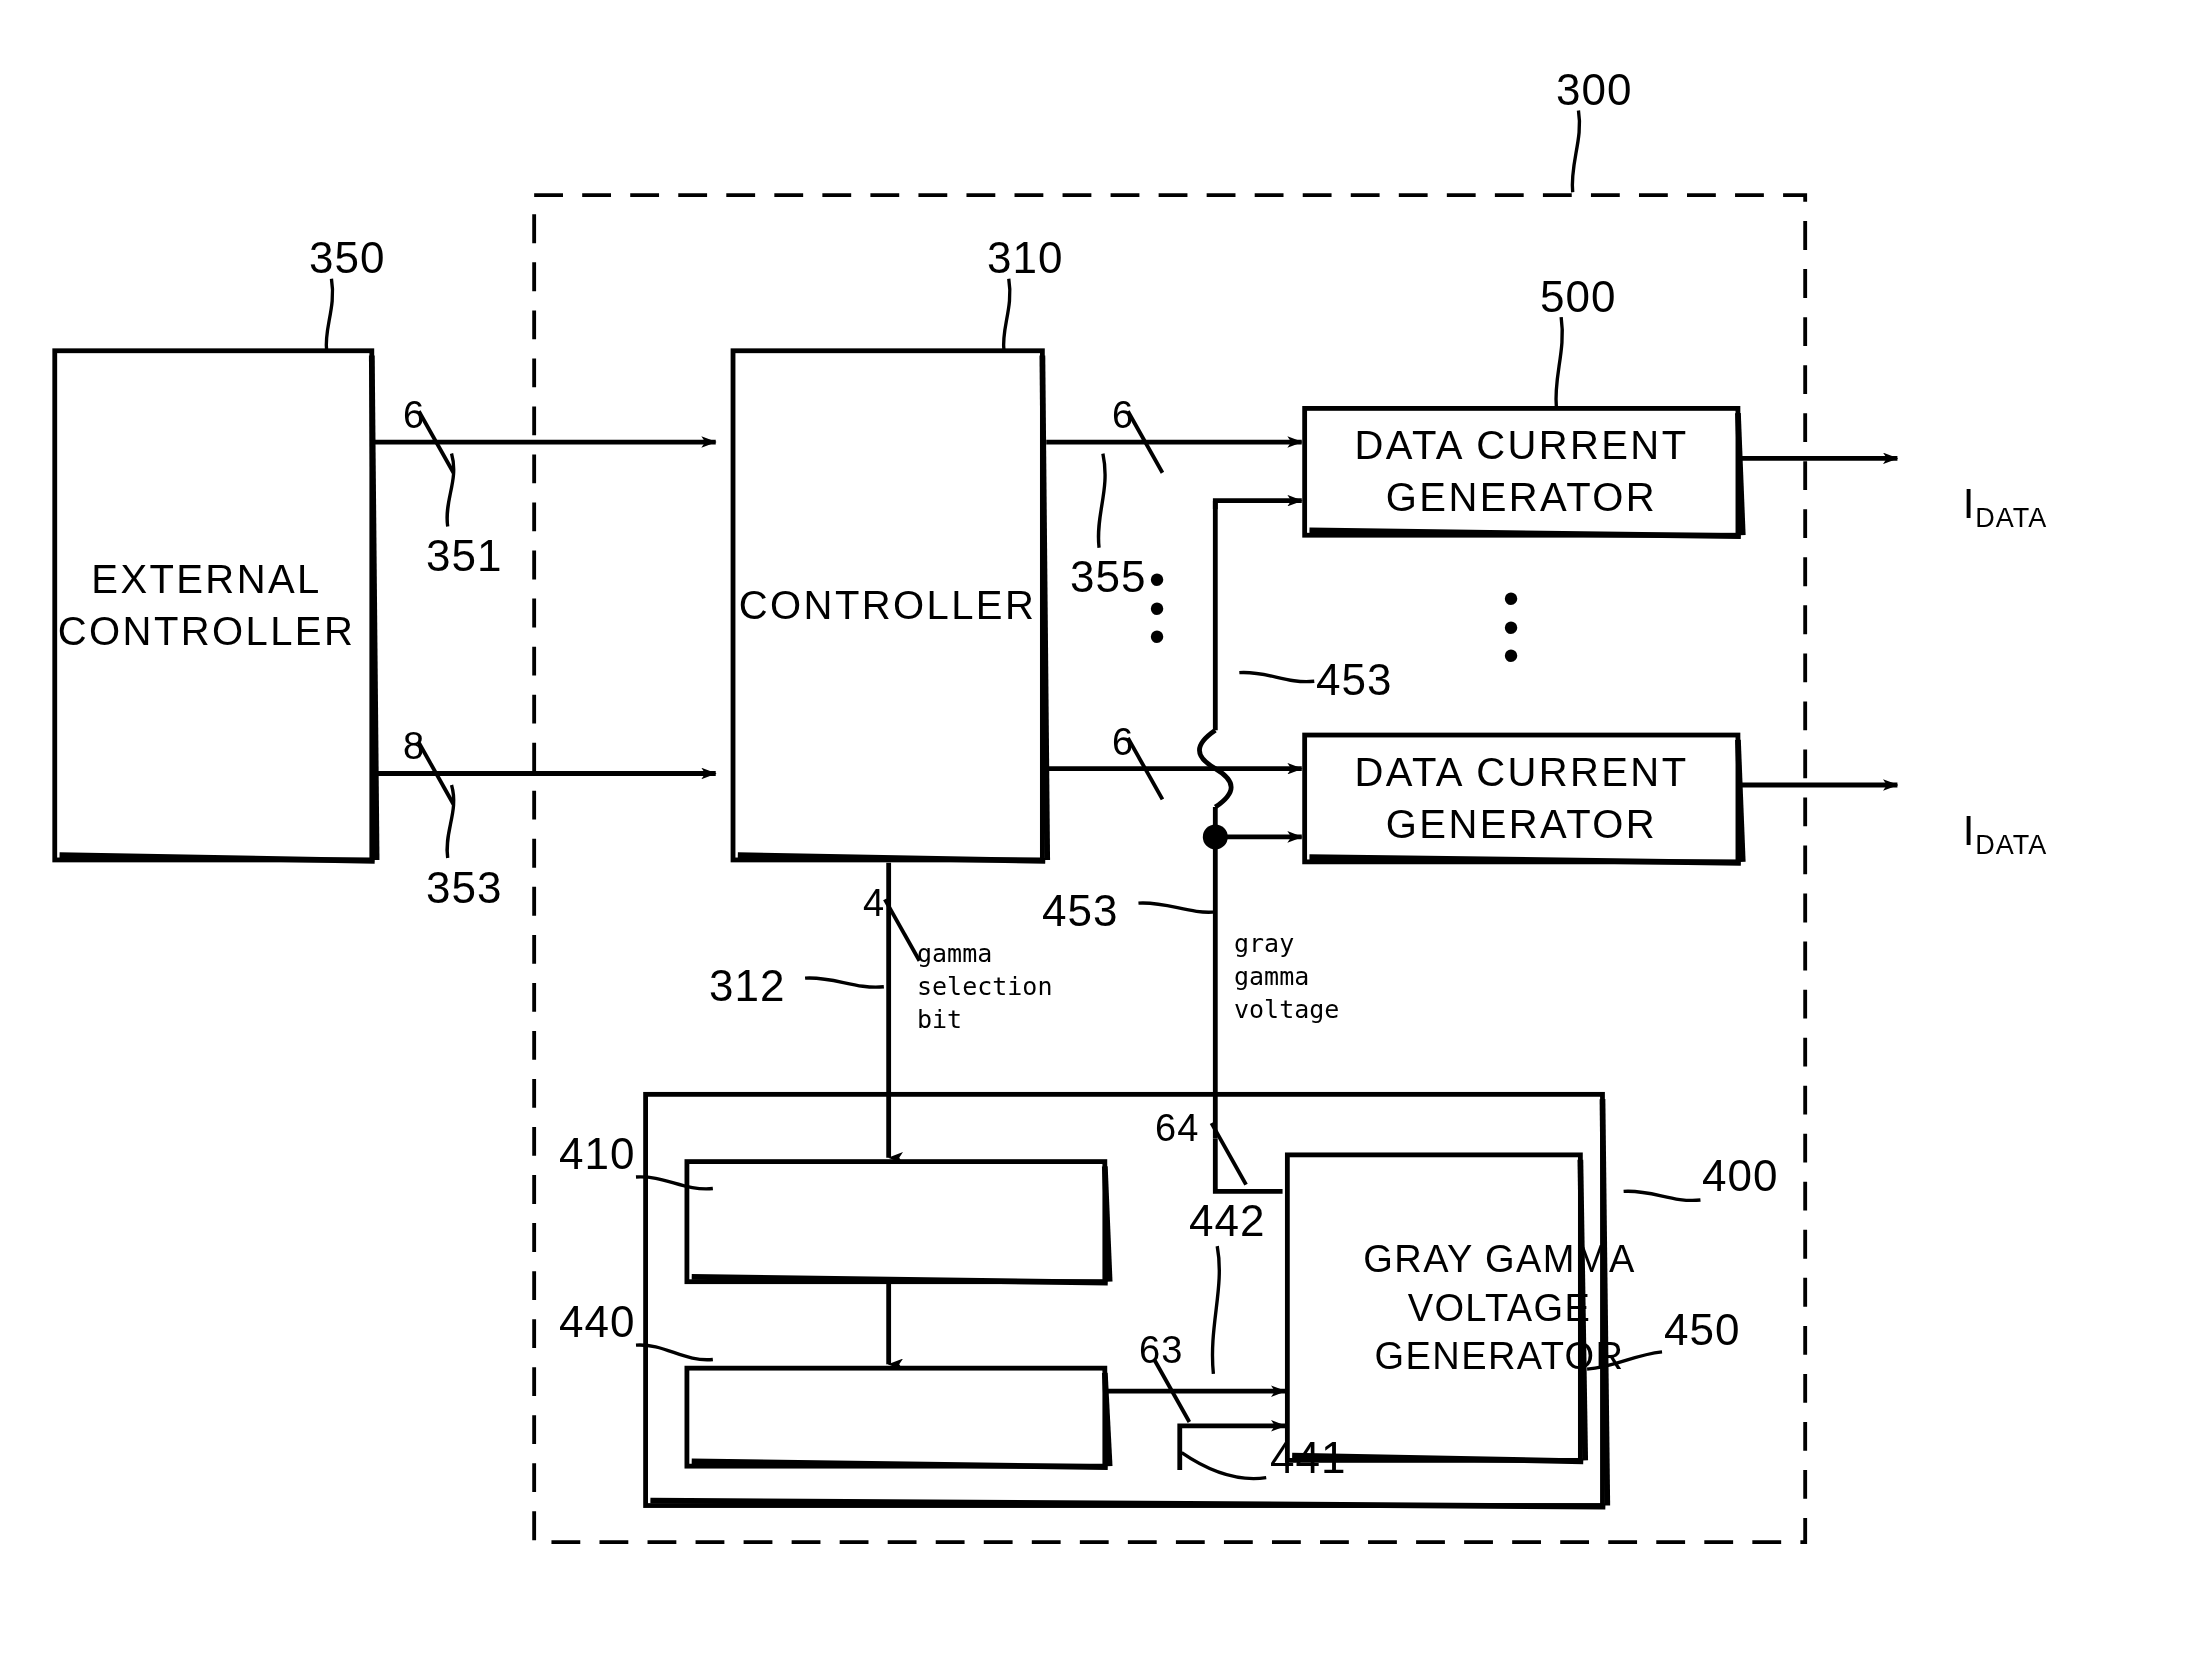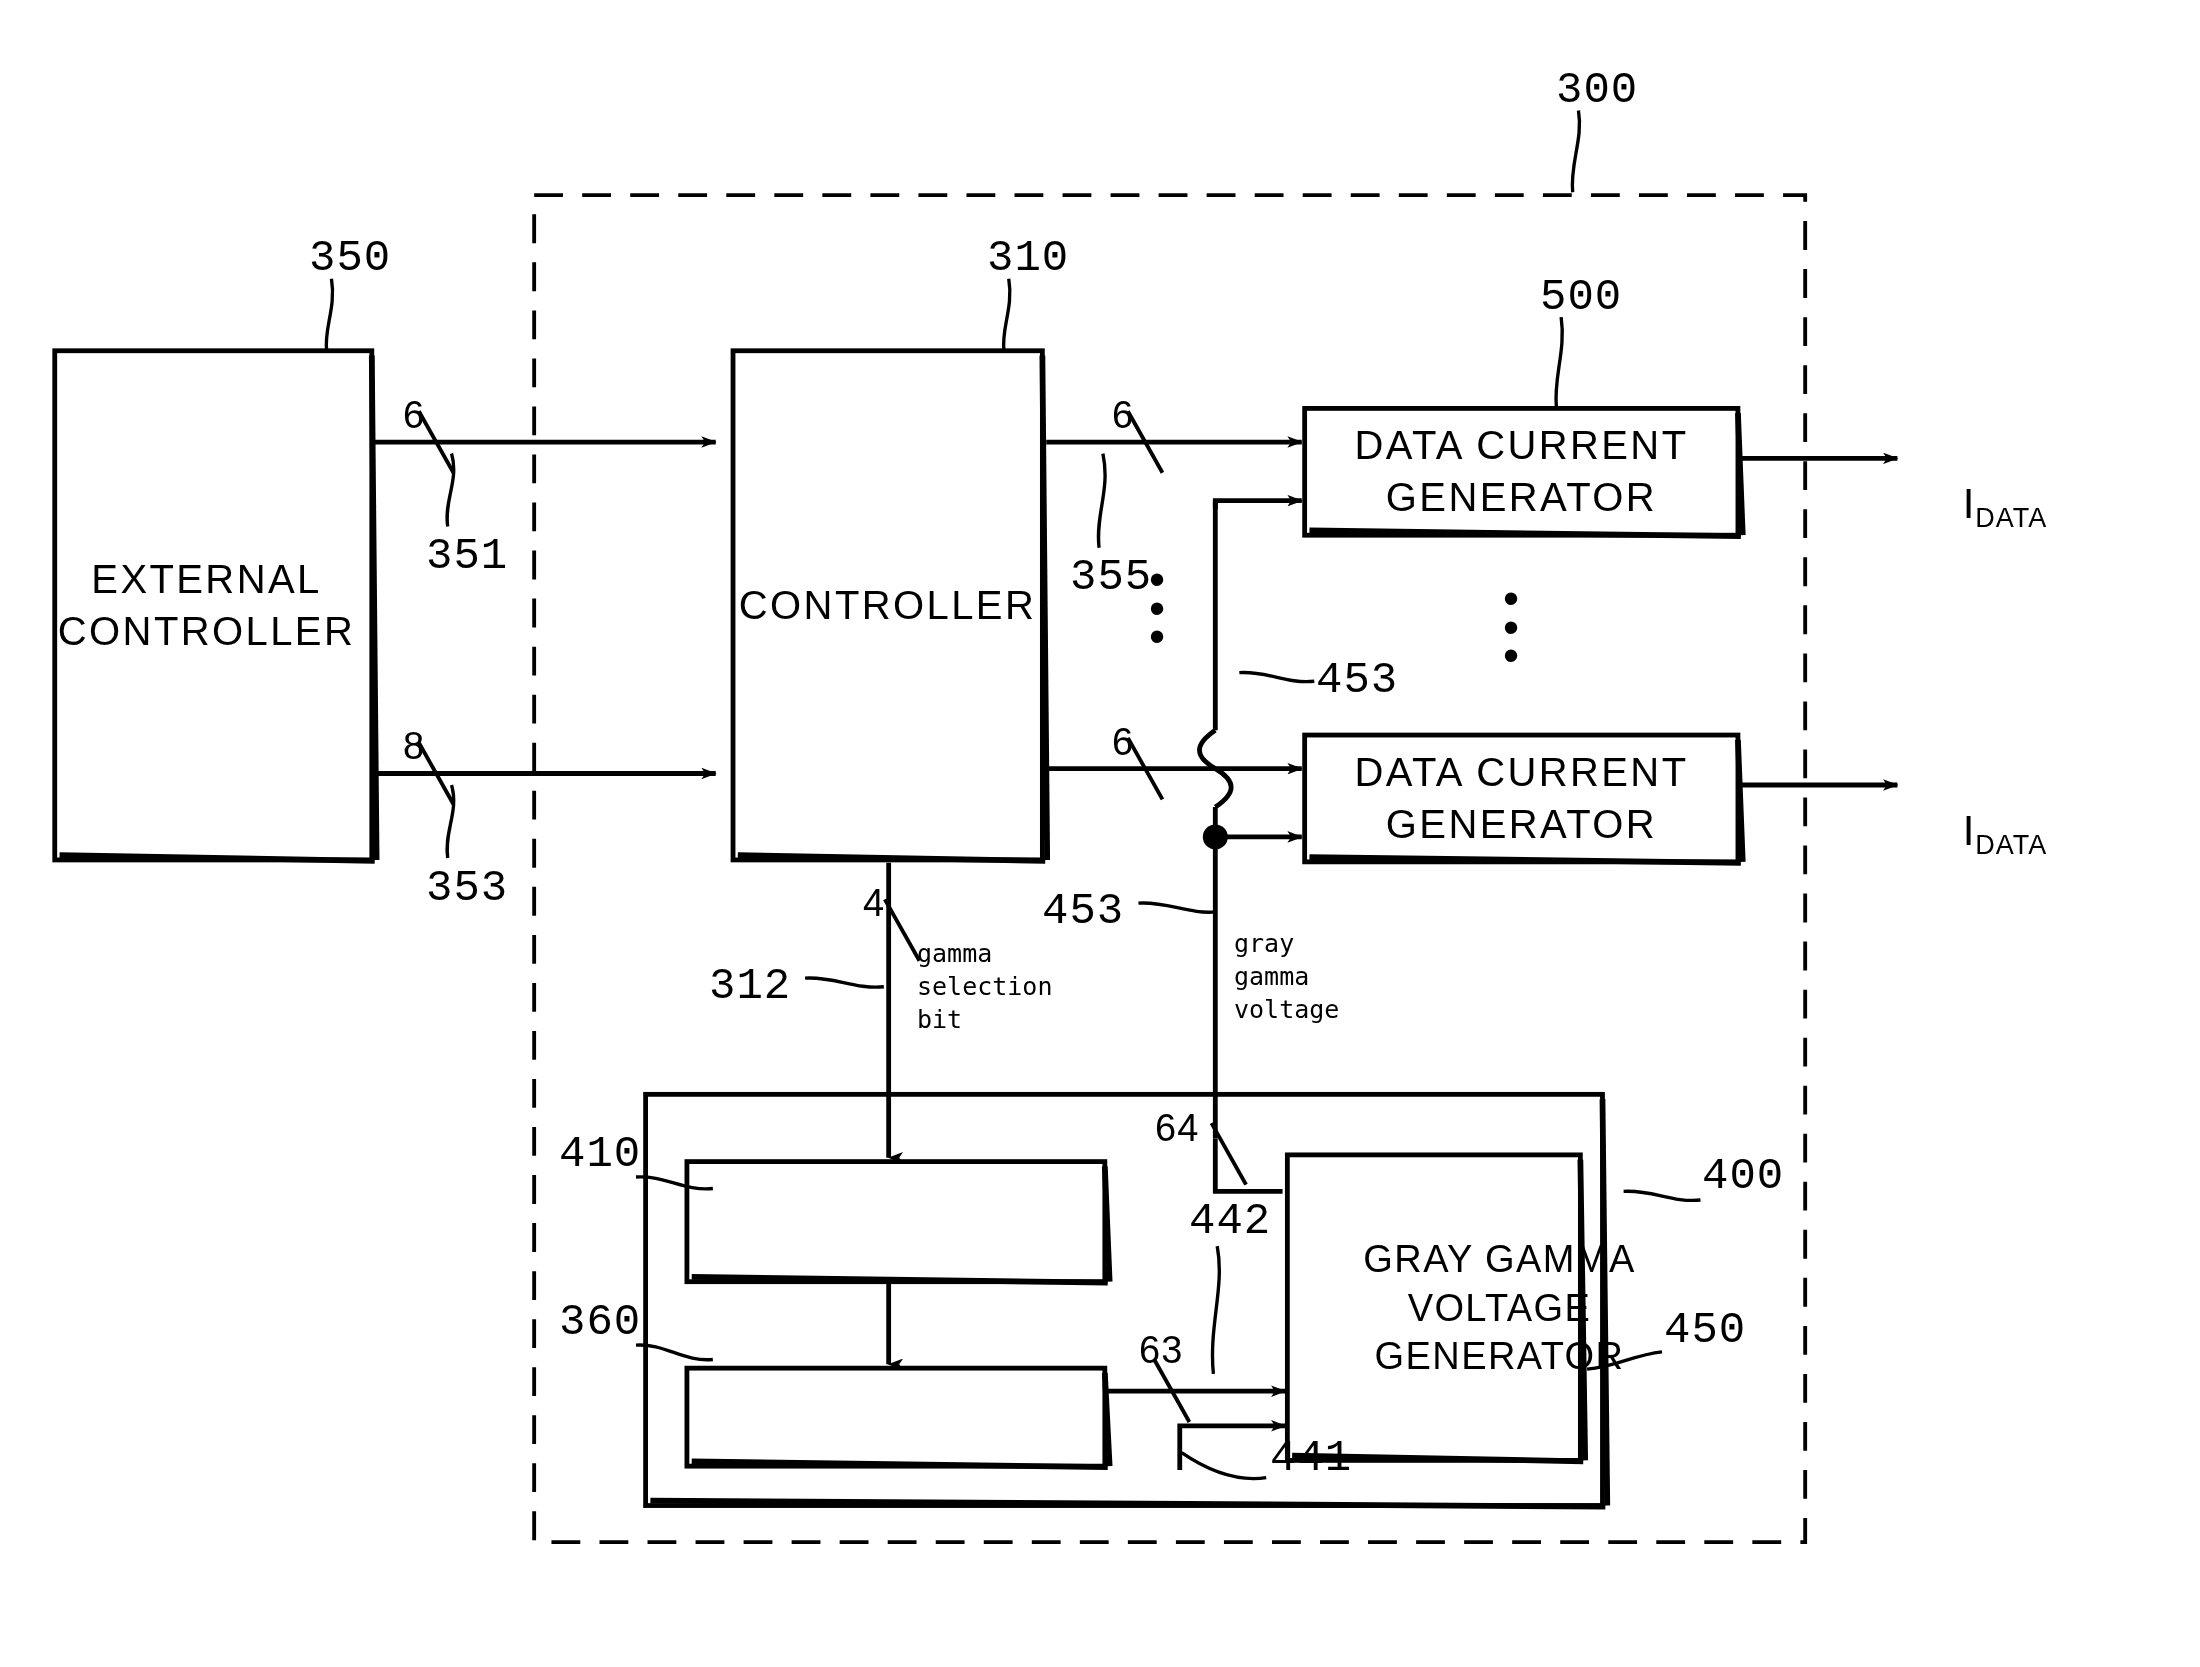--- a/index.html
+++ b/index.html
@@ -1,20 +1,20 @@
 <!DOCTYPE html>
 <html><head>
 <meta charset="utf-8">
 <style>
   html,body{margin:0;padding:0;background:#fff;}
   #root{position:relative;width:2201px;height:1668px;background:#ffffff;
         font-family:"Liberation Sans",sans-serif;color:#000;overflow:hidden;}
   #svg{position:absolute;inset:0;width:2201px;height:1668px;}
   .lbl{position:absolute;white-space:pre;color:#000;}
-  .ref{font-size:44px;font-family:Liberation Mono, monospace;letter-spacing:1px;}
+  .ref{font-size:44px;font-family:Liberation Sans, sans-serif;letter-spacing:1px;}
   .bw{font-size:38px;font-family:"Liberation Sans",sans-serif;letter-spacing:1px;}
   .boxtxt{position:absolute;display:flex;align-items:center;justify-content:center;
           text-align:center;font-family:"Liberation Sans",sans-serif;
           font-size:40px;letter-spacing:2.4px;line-height:1.28;}
   .lower{font-family:"DejaVu Sans Mono",monospace;font-size:25px;line-height:1.32;letter-spacing:0px;}
   .idata{font-size:42px;letter-spacing:1px;}
   .idata sub{font-size:27px;letter-spacing:1px;}
   .dots{position:absolute;font-size:46px;line-height:0.62;letter-spacing:0;text-align:center;}
 </style>
 </head>
@@ -173,21 +173,21 @@
   <div class="lbl ref" style="left:426px;top:531px;">351</div>
   <div class="lbl ref" style="left:426px;top:863px;">353</div>
   <div class="lbl ref" style="left:987px;top:233px;">310</div>
   <div class="lbl ref" style="left:1070px;top:552px;">355</div>
   <div class="lbl ref" style="left:1540px;top:272px;">500</div>
   <div class="lbl ref" style="left:1556px;top:65px;">300</div>
   <div class="lbl ref" style="left:1316px;top:655px;">453</div>
   <div class="lbl ref" style="left:1042px;top:886px;">453</div>
   <div class="lbl ref" style="left:709px;top:961px;">312</div>
   <div class="lbl ref" style="left:559px;top:1129px;">410</div>
-  <div class="lbl ref" style="left:559px;top:1297px;">360</div>
+  <div class="lbl ref" style="left:559px;top:1297px;">440</div>
   <div class="lbl ref" style="left:1189px;top:1196px;">442</div>
   <div class="lbl ref" style="left:1270px;top:1433px;">441</div>
   <div class="lbl ref" style="left:1702px;top:1151px;text-align:right;">400</div>
   <div class="lbl ref" style="left:1664px;top:1305px;">450</div>
 
   <div class="lbl bw" style="left:403px;top:394px;">6</div>
   <div class="lbl bw" style="left:403px;top:725px;">8</div>
   <div class="lbl bw" style="left:1112px;top:394px;">6</div>
   <div class="lbl bw" style="left:1112px;top:721px;">6</div>
   <div class="lbl bw" style="left:863px;top:882px;">4</div>

